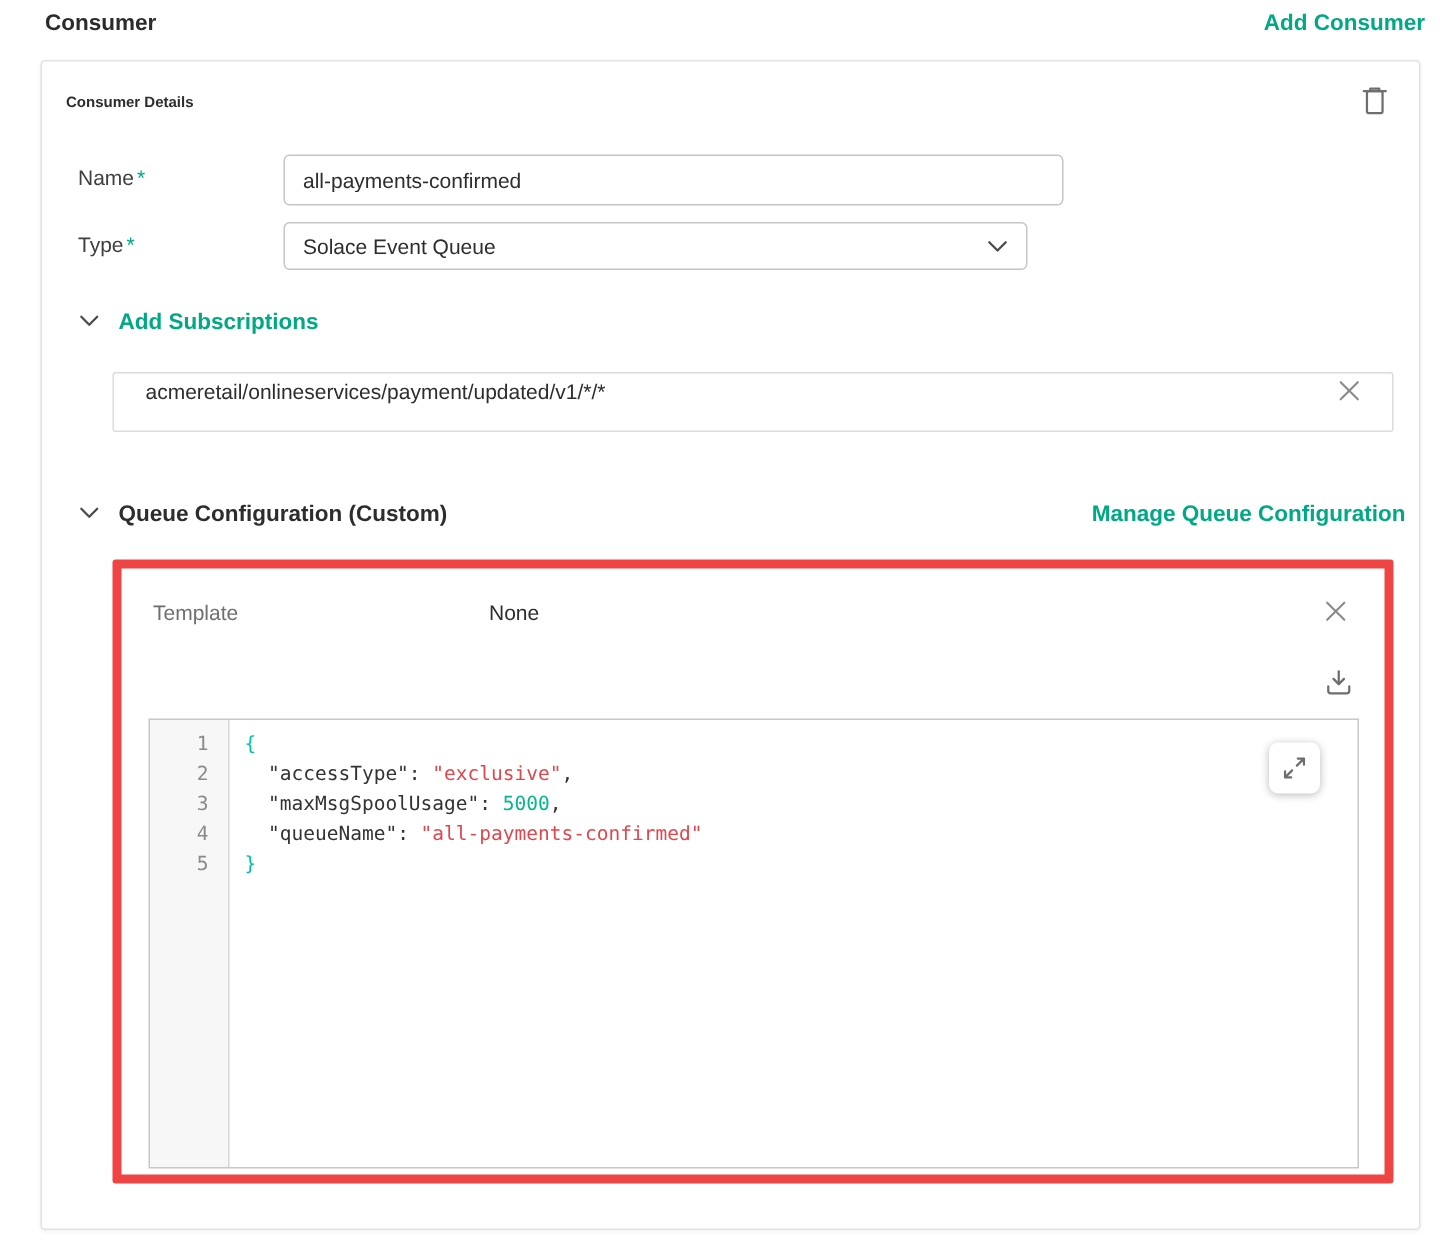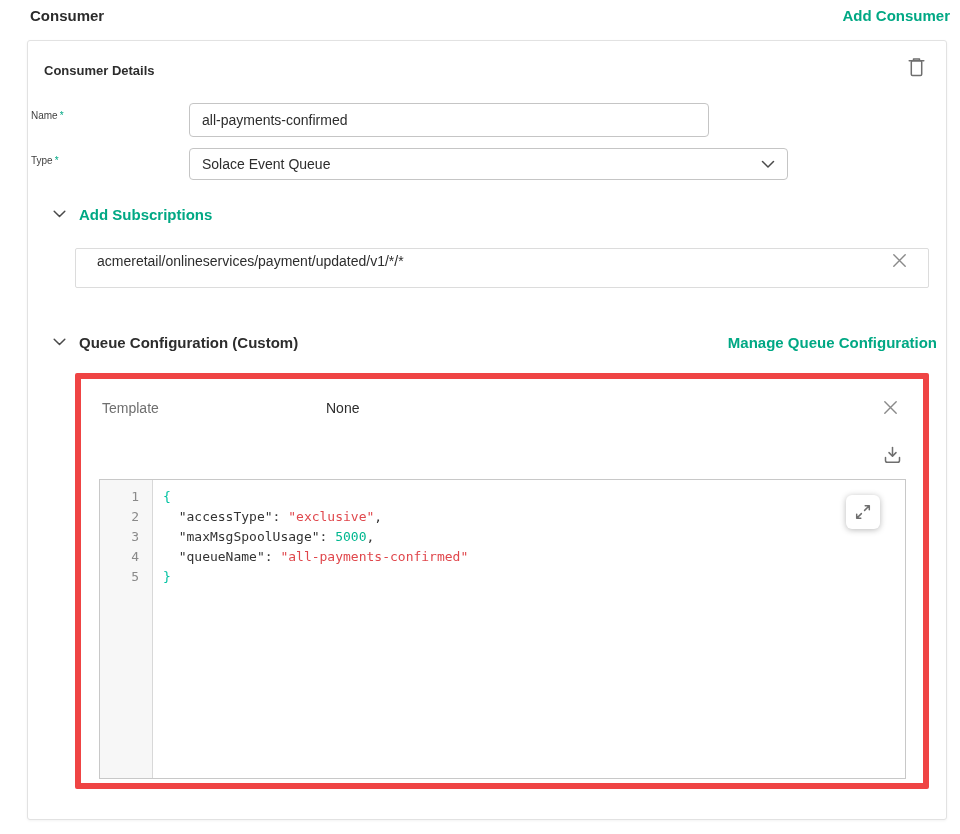--- a/index.html
+++ b/index.html
@@ -14,29 +14,29 @@
     width:960px;height:834px;position:relative;
     font-family:"Liberation Sans",sans-serif;color:#2d2d2d;overflow:hidden;
   }
   .header-row{position:absolute;top:5px;left:30px;right:10px;height:20px;
     display:flex;justify-content:space-between;align-items:center;}
   .page-title{font-size:15px;font-weight:700;color:#2b2b2b;}
   .teal-link{font-size:15px;font-weight:700;color:var(--accent);background:none;border:none;
     cursor:pointer;font-family:inherit;white-space:nowrap;text-align:right;}
   .card{position:absolute;left:27px;top:40px;width:920px;height:780px;background:#fff;
     border:1px solid #e2e2e2;border-radius:3px;box-shadow:0 1px 3px rgba(0,0,0,0.05);}
-  .card-title{position:absolute;left:16px;top:22px;font-size:13px;font-weight:700;}
+  .card-title{position:absolute;left:16px;top:22px;font-size:10px;font-weight:700;}
   .icon-btn{background:none;border:none;cursor:pointer;padding:0;
     display:flex;align-items:center;justify-content:center;}
   .delete-btn{position:absolute;right:17px;top:12px;width:26px;height:26px;}
-  .field-label{position:absolute;left:3px;font-size:10px;color:#3f3f3f;}
+  .field-label{position:absolute;left:24px;font-size:14px;color:#3f3f3f;}
   .asterisk{color:var(--accent);margin-left:2px;}
   .text-input{position:absolute;left:161px;width:520px;height:32px;border:1px solid #c5c5c5;
     border-radius:4px;font:14px "Liberation Sans",sans-serif;color:#2d2d2d;padding:16px 12px;outline:none;}
-  .select{position:absolute;left:161px;width:599px;height:32px;border:1px solid #c5c5c5;
+  .select{position:absolute;left:161px;width:496px;height:32px;border:1px solid #c5c5c5;
     border-radius:4px;display:flex;align-items:center;justify-content:space-between;
     padding:0 12px;font-size:14px;cursor:pointer;background:#fff;}
   .section-header{position:absolute;left:24px;right:9px;height:18px;
     display:flex;align-items:center;}
   .collapse-btn{width:14px;height:14px;margin-right:13px;flex:none;}
   .section-title{font-size:15px;font-weight:700;flex:1;}
   .item-box{position:absolute;left:47px;right:17px;height:40px;border:1px solid #dcdcdc;
     border-radius:2px;background:#fff;display:flex;align-items:center;
     padding:0 18px 15px 21px;font-size:14px;}
   .item-text{flex:1;color:#2d2d2d;}

